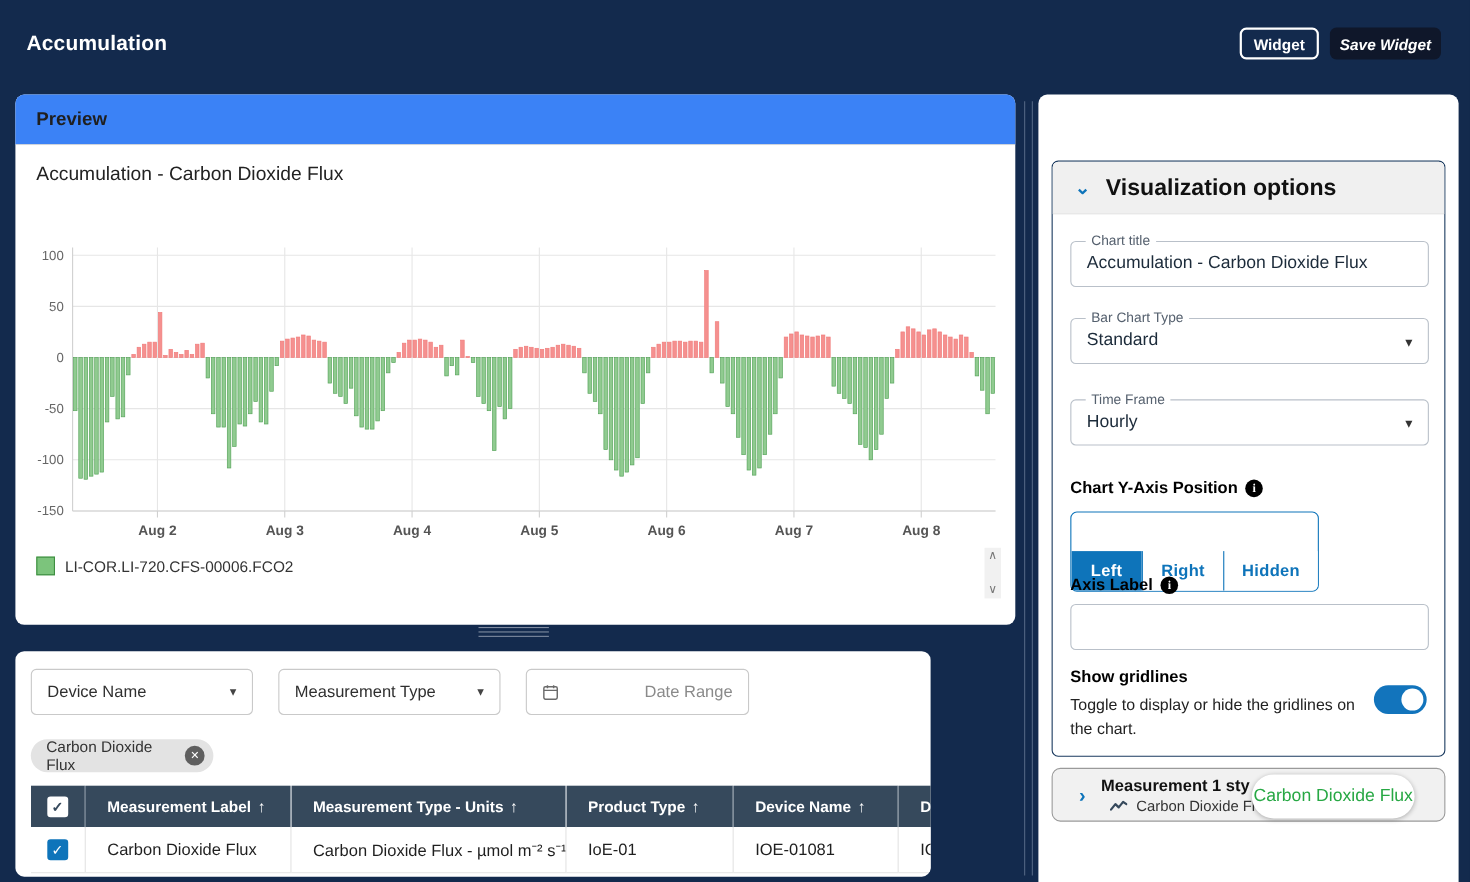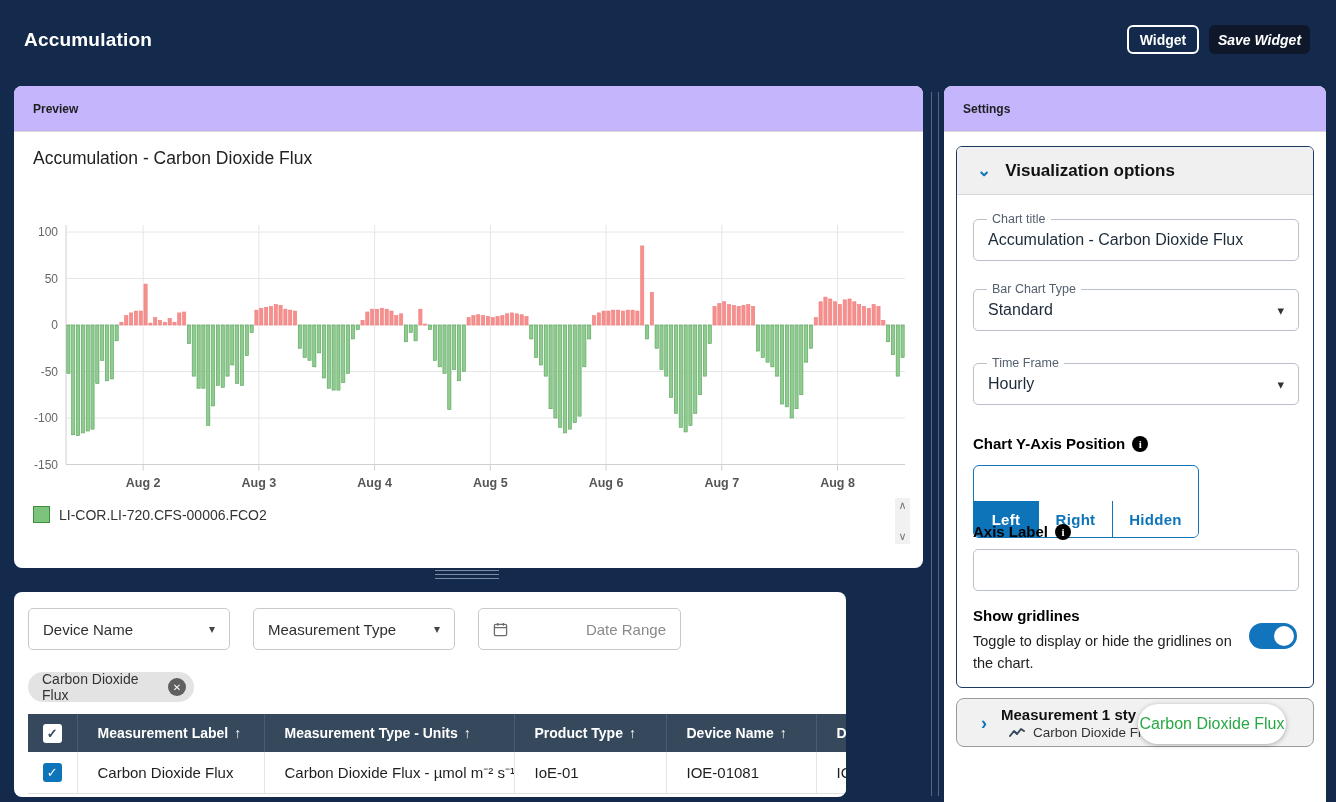--- a/index.html
+++ b/index.html
@@ -9,22 +9,22 @@
   .abs { position:absolute; }
 
   
   .page-title { left:24px; top:29px; color:#fff; font-size:19px; font-weight:bold; letter-spacing:.2px; }
   .btn { height:29px; border-radius:6px; font-size:14px; font-weight:bold; display:flex; align-items:center; justify-content:center; cursor:pointer; }
   .btn-cancel { left:1127px; top:25px; width:72px; background:transparent; border:2px solid #fff; color:#fff; }
   .btn-save { left:1209px; top:25px; width:101px; background:#0f172a; border:none; color:#fff;font-style:italic; }
 
   
   .card { background:#fff; border-radius:8px; }
-  .card-header { height:46px; background:#c4b5fd; border-bottom:1px solid #d9d9d9; border-radius:8px 8px 0 0;
-                 display:flex; align-items:center; padding-left:19px; font-size:12px; font-weight:600; color:#1f1f1f; }
+  .card-header { height:46px; background:#3b82f6; border-bottom:1px solid #d9d9d9; border-radius:8px 8px 0 0;
+                 display:flex; align-items:center; padding-left:19px; font-size:17px; font-weight:600; color:#1f1f1f; }
 
   .preview-card { left:14px; top:86px; width:909px; height:482px; }
   .chart-title { left:19px; top:62px; font-size:17.5px; color:#222; }
   .legend-row { left:19px; top:420px; display:flex; align-items:center; gap:9px; }
   .legend-swatch { width:17px; height:17px; background:#7cc47c; border:1px solid #3e8e41; }
   .legend-label { font-size:14px; color:#333; }
   .scrollctl { right:13px; top:412px; width:15px; height:46px; background:#f1f1f1; display:flex; flex-direction:column;
                justify-content:space-between; align-items:center; padding:2px 0; color:#777; font-size:11px; line-height:1; cursor:pointer; }
 
   
@@ -63,21 +63,21 @@
         font-size:13px; line-height:19px; text-align:center; cursor:pointer; }
   .cb-head { background:#fff; color:#36495c; }
   .cb-row  { background:#0e74ba; color:#fff; }
 
   
   .settings-panel { left:944px; top:86px; width:382px; height:716px; border-radius:8px 8px 0 0; }
   .viz-card { left:12px; top:60px; width:358px; height:542px; border:1px solid #1a3a5f; border-radius:6px; background:#fff; }
   .viz-head { height:48px; background:#f0f0f0; border-bottom:1px solid #d8d8d8; border-radius:5px 5px 0 0;
               display:flex; align-items:center; padding-left:20px; gap:14px; cursor:pointer; }
   .viz-head .chev { color:#0e74ba; font-size:17px; font-weight:bold; }
-  .viz-head .t { font-size:17px; font-weight:bold; color:#111; }
+  .viz-head .t { font-size:21px; font-weight:bold; color:#111; }
 
   .ofield { position:absolute; left:16px; width:326px; height:42px; border:1px solid #b9c0c9; border-radius:5px;
             background:#fff; display:flex; align-items:center; padding:0 14px; font-size:16px; color:#1c2b3a; }
   .ofield .flabel { position:absolute; top:-8px; left:13px; background:#fff; padding:0 5px; font-size:12.5px; color:#55606e; }
   .ofield .caret { margin-left:auto; color:#333; font-size:13px; }
 
   .slabel { position:absolute; left:16px; font-size:15px; font-weight:bold; color:#000; display:flex; align-items:center; gap:7px; }
   .info { width:16px; height:16px; border-radius:50%; background:#000; color:#fff; font-size:11px; font-weight:bold;
           font-family:"Liberation Serif", serif; display:inline-flex; align-items:center; justify-content:center; }
 
@@ -397,21 +397,20 @@
           <td>IoE-01</td>
           <td>IOE-01081</td>
           <td>IOE-01081</td>
         </tr>
       </tbody>
     </table>
   </div>
 </div>
 
 <div class="abs card settings-panel">
-  <div class="card-header">Settings</div>
 
   <div class="abs viz-card">
     <div class="viz-head">
       <span class="chev">⌄</span>
       <span class="t">Visualization options</span>
     </div>
 
     <div class="ofield" style="top:72px">
       <span class="flabel">Chart title</span>
       <span>Accumulation - Carbon Dioxide Flux</span>

